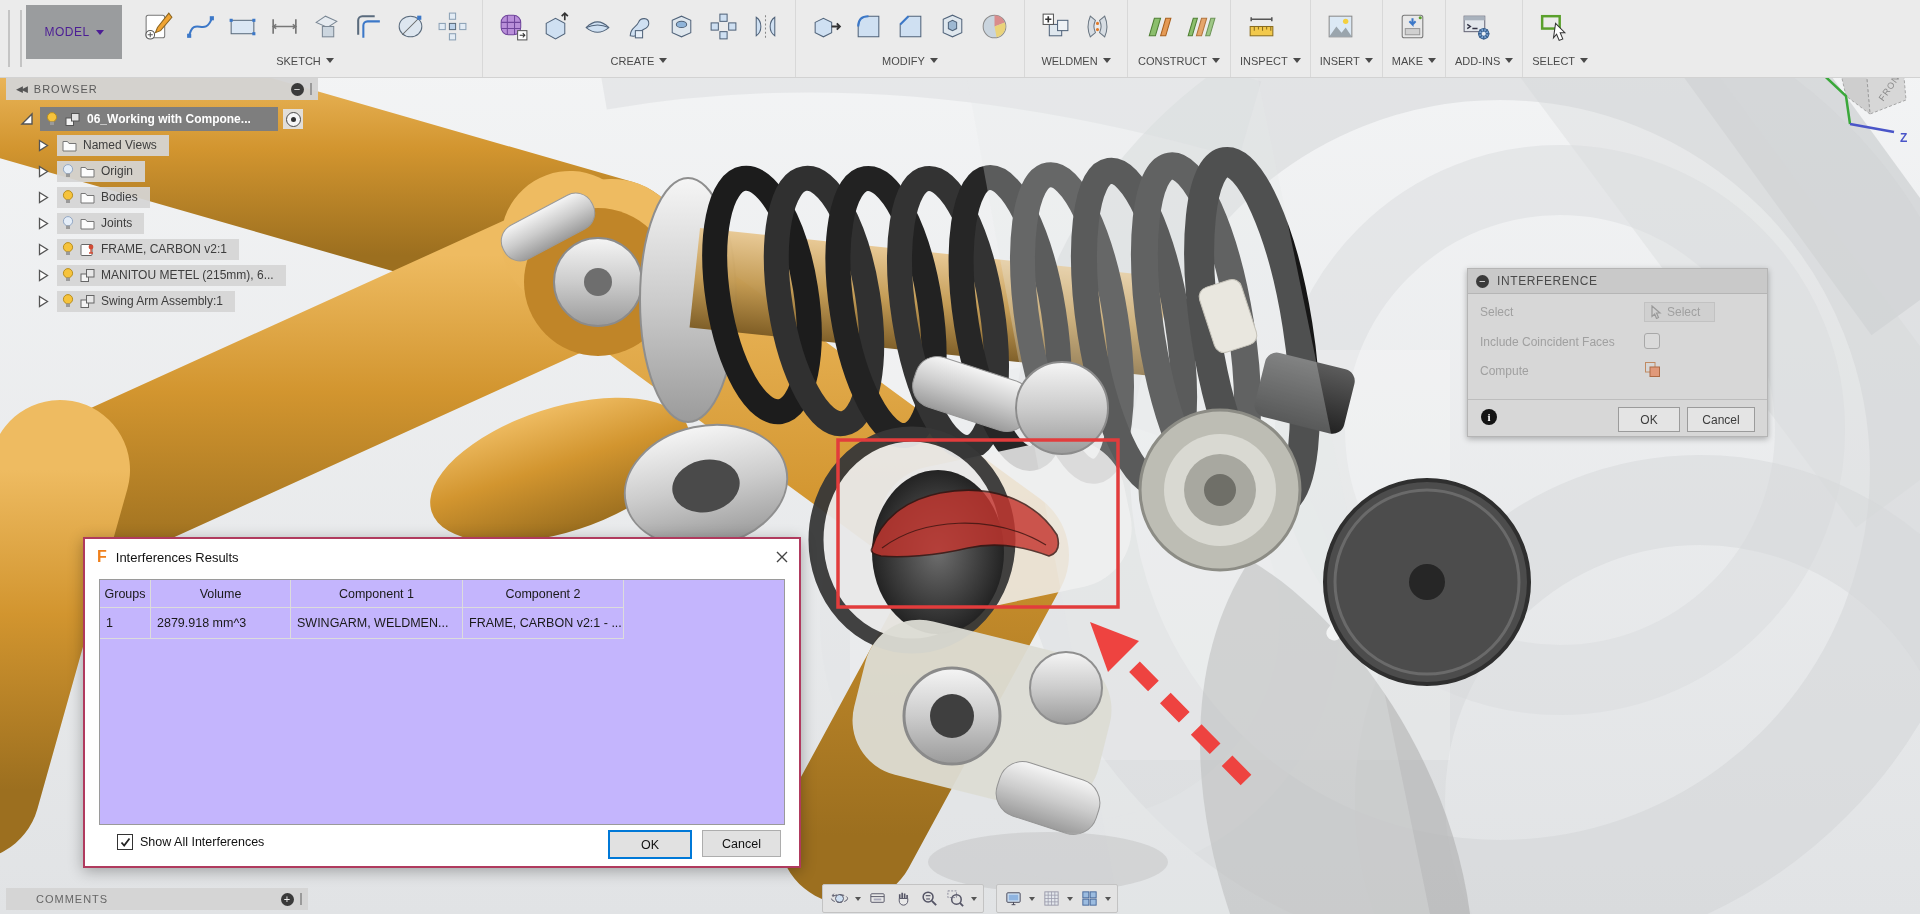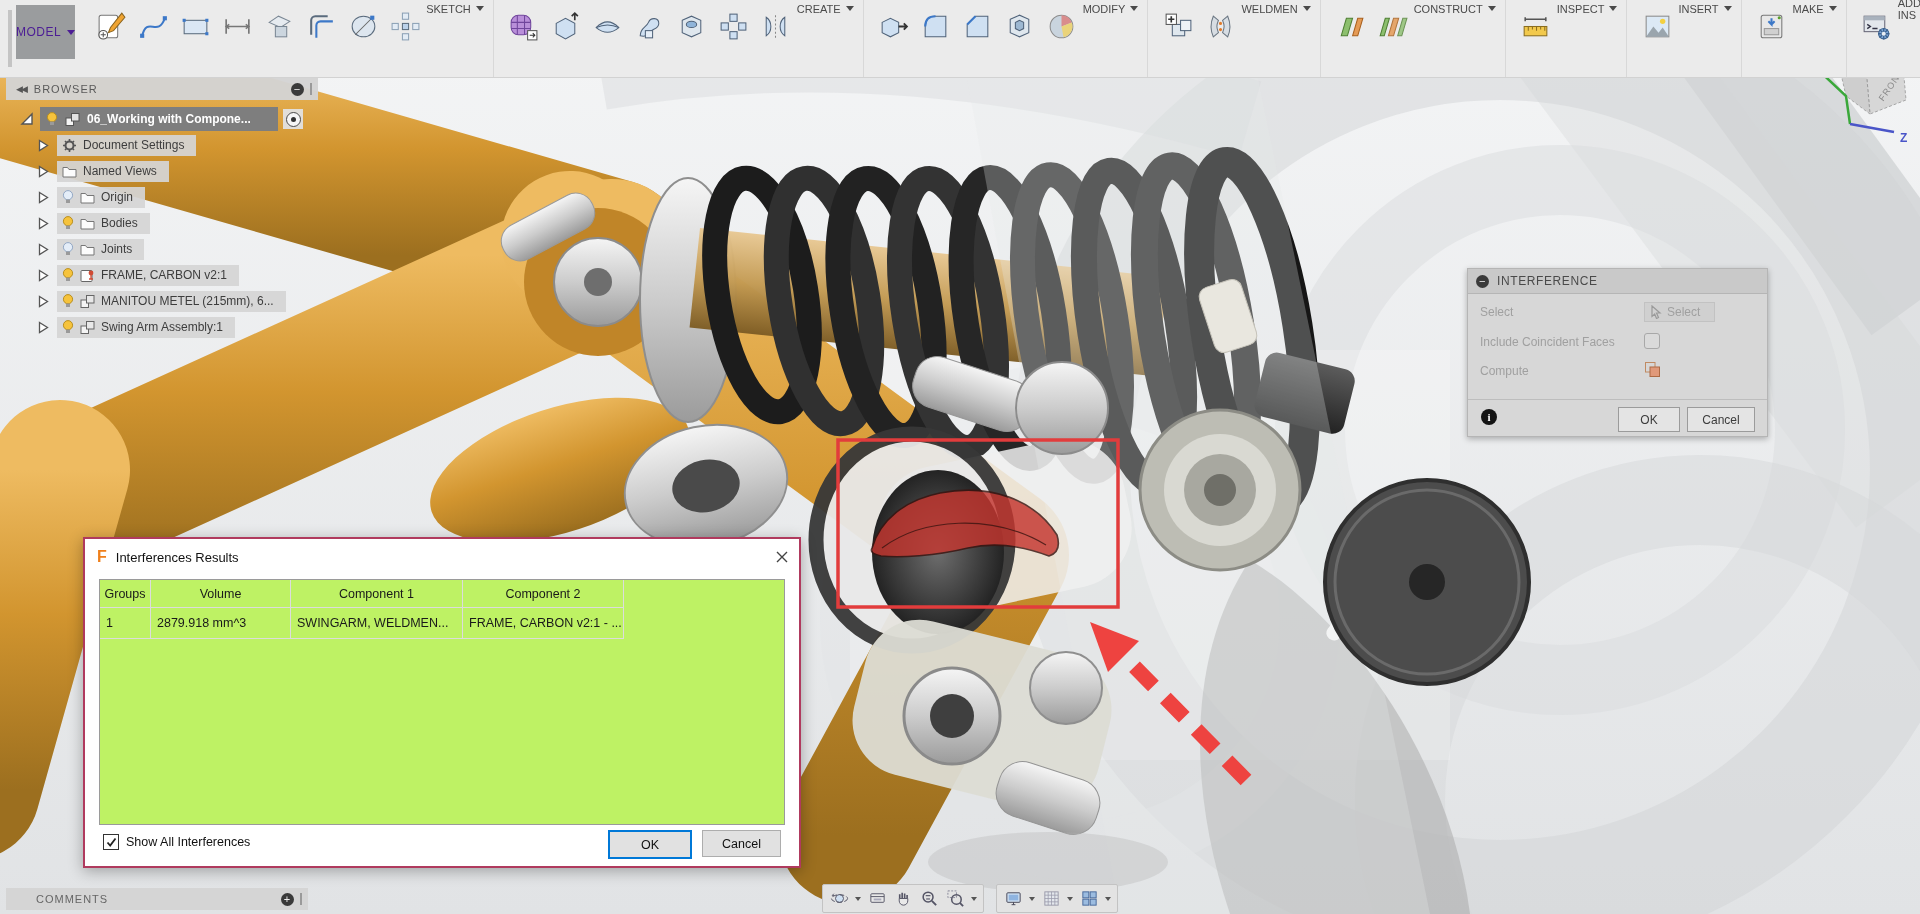--- a/index.html
+++ b/index.html
@@ -4,21 +4,21 @@
 <style>
   html,body{margin:0;padding:0;background:#e8e8e8;font-family:"Liberation Sans",sans-serif;}
   .stage{position:relative;width:1920px;height:914px;overflow:hidden;background:#eceef0;}
   svg text{font-family:"Liberation Sans",sans-serif;}
 
   
   .toolbar{position:absolute;left:0;top:0;width:1920px;height:77px;background:#ebebeb;border-bottom:1px solid #d2d2d2;display:flex;align-items:stretch;z-index:30;}
   .tb-grip{width:10px;margin:10px 2px 10px 8px;border-left:2px solid #c4c4c4;border-right:2px solid #c4c4c4;}
   .model-btn{margin:5px 6px 0 2px;width:96px;height:54px;background:#9a9c9e;color:#4c1d95;font-size:12px;letter-spacing:.5px;display:flex;align-items:center;justify-content:center;gap:6px;cursor:pointer;}
   .caret{width:0;height:0;border:4px solid transparent;border-top:5px solid currentColor;margin-top:4px;display:inline-block;}
-  .tb-group{display:flex;flex-direction:row;padding:0 9px;}
+  .tb-group{display:flex;flex-direction:column;padding:0 9px;}
   .tb-group + .tb-group{border-left:1px solid #d8d8d8;}
   .tb-icons{display:flex;align-items:center;height:52px;}
   .tb-btn{width:42px;height:46px;display:flex;align-items:center;justify-content:center;cursor:pointer;}
   .tb-btn svg{width:33px;height:33px;}
   .tb-label{height:18px;display:flex;align-items:center;justify-content:center;font-size:11px;color:#4a4a4a;gap:5px;cursor:pointer;}
   .tb-label .caret{border-top-color:#4a4a4a;margin-top:3px;}
 
   
   .browser{position:absolute;left:6px;top:78px;width:312px;z-index:25;}
   .b-header{height:22px;background:rgba(211,211,211,.96);display:flex;align-items:center;font-size:11px;color:#5a5a5a;letter-spacing:1px;}
@@ -49,29 +49,29 @@
   .ifoot{position:absolute;left:0;right:0;bottom:0;height:36px;border-top:1px solid #bdbdbd;}
   .info-ic{position:absolute;left:13px;top:9px;width:16px;height:16px;border-radius:50%;background:#141414;color:#fff;font-size:11px;font-weight:bold;display:flex;align-items:center;justify-content:center;font-family:"Liberation Serif",serif;cursor:pointer;}
   .ibtn{position:absolute;top:7px;height:23px;background:#e4e4e4;border:1px solid #9b9b9b;font-size:12px;color:#3c3c3c;display:flex;align-items:center;justify-content:center;cursor:pointer;}
 
   
   .dialog{position:absolute;left:83px;top:537px;width:714px;height:327px;background:#fff;border:2px solid #b03a5e;box-shadow:0 3px 14px rgba(0,0,0,.3);z-index:40;}
   .d-title{height:36px;display:flex;align-items:center;}
   .d-logo{margin:0 9px 0 12px;font-weight:bold;font-size:16px;color:#ef7f1b;}
   .d-title span.t{font-size:13px;color:#111;}
   .d-close{margin-left:auto;width:34px;height:28px;display:flex;align-items:center;justify-content:center;cursor:pointer;}
-  .d-table{position:absolute;left:14px;top:40px;width:684px;height:244px;border:1px solid #9a9a9a;background:#bef264;font-size:12.5px;color:#1a1a1a;}
+  .d-table{position:absolute;left:14px;top:40px;width:684px;height:244px;border:1px solid #9a9a9a;background:#c4b5fd;font-size:12.5px;color:#1a1a1a;}
   .t-row{display:flex;}
   .t-row.hd .cell{height:28px;display:flex;align-items:center;justify-content:center;border-bottom:1px solid #dcdcdc;}
   .t-row.dr .cell{height:31px;display:flex;align-items:center;padding-left:6px;border-bottom:1px solid #dcdcdc;box-sizing:border-box;}
   .cell{border-right:1px solid #dcdcdc;box-sizing:border-box;flex:none;white-space:nowrap;overflow:hidden;}
   .cell.c0{width:51px;} .cell.c1{width:140px;} .cell.c2{width:172px;} .cell.c3{width:161px;}
   .cell.cE{border-right:none;flex:1;border-bottom:none;}
   .t-row.hd .cell.cE,.t-row.dr .cell.cE{border-bottom:none;}
-  .d-check{position:absolute;left:18px;top:295px;display:flex;align-items:center;gap:7px;font-size:12.5px;color:#111;cursor:pointer;}
+  .d-check{position:absolute;left:32px;top:295px;display:flex;align-items:center;gap:7px;font-size:12.5px;color:#111;cursor:pointer;}
   .cbox{width:14px;height:14px;border:1.5px solid #333;background:#fff;display:flex;align-items:center;justify-content:center;}
   .d-btn{position:absolute;top:291px;height:25px;display:flex;align-items:center;justify-content:center;font-size:12.5px;color:#111;cursor:pointer;}
   .d-ok{left:523px;width:80px;background:#e1e1e1;border:2px solid #0078d7;}
   .d-cancel{left:617px;width:77px;background:#e1e1e1;border:1px solid #adadad;}
 
   
   .comments{position:absolute;left:6px;top:888px;width:302px;height:22px;background:rgba(212,212,212,.96);display:flex;align-items:center;font-size:11px;color:#666;letter-spacing:1px;z-index:25;}
   .comments .lbl{margin-left:30px;flex:1;}
   .nav{position:absolute;top:884px;height:27px;background:#e3e3e3;border:1px solid #c3c3c3;border-radius:2px;display:flex;align-items:center;padding:0 4px;gap:2px;z-index:25;}
   .nav.g1{left:822px;} .nav.g2{left:996px;}
@@ -558,32 +558,20 @@
           </span>
         </span>
     </div>
 
     <div class="b-row">
       <svg class="tri-col" viewBox="0 0 11 13">
           <path d="M1.5,1.5 L9.5,6.5 L1.5,11.5 Z" fill="#fff" stroke="#555" stroke-width="1.3"></path>
         </svg>
       <span class="b-chip">
           <svg class="nicon" viewBox="0 0 15 15">
-            <circle cx="7.5" cy="7.5" r="4" fill="none" stroke="#555" stroke-width="2"></circle>
-            <path d="M7.5,1 v3 M7.5,11 v3 M1,7.5 h3 M11,7.5 h3 M3,3 l2,2 M12,3 l-2,2 M3,12 l2,-2 M12,12 l-2,-2" stroke="#555" stroke-width="1.6"></path>
-          </svg>
-          <span>Document Settings</span>
-        </span>
-    </div>
-    <div class="b-row">
-      <svg class="tri-col" viewBox="0 0 11 13">
-          <path d="M1.5,1.5 L9.5,6.5 L1.5,11.5 Z" fill="#fff" stroke="#555" stroke-width="1.3"></path>
-        </svg>
-      <span class="b-chip">
-          <svg class="nicon" viewBox="0 0 15 15">
             <path d="M1,3.5 h4.5 l1.5,2 H14 V13 H1 Z" fill="#fcfcfc" stroke="#777"></path>
           </svg>
           <span>Named Views</span>
         </span>
     </div>
     <div class="b-row">
       <svg class="tri-col" viewBox="0 0 11 13">
           <path d="M1.5,1.5 L9.5,6.5 L1.5,11.5 Z" fill="#fff" stroke="#555" stroke-width="1.3"></path>
         </svg>
       <span class="b-chip">

